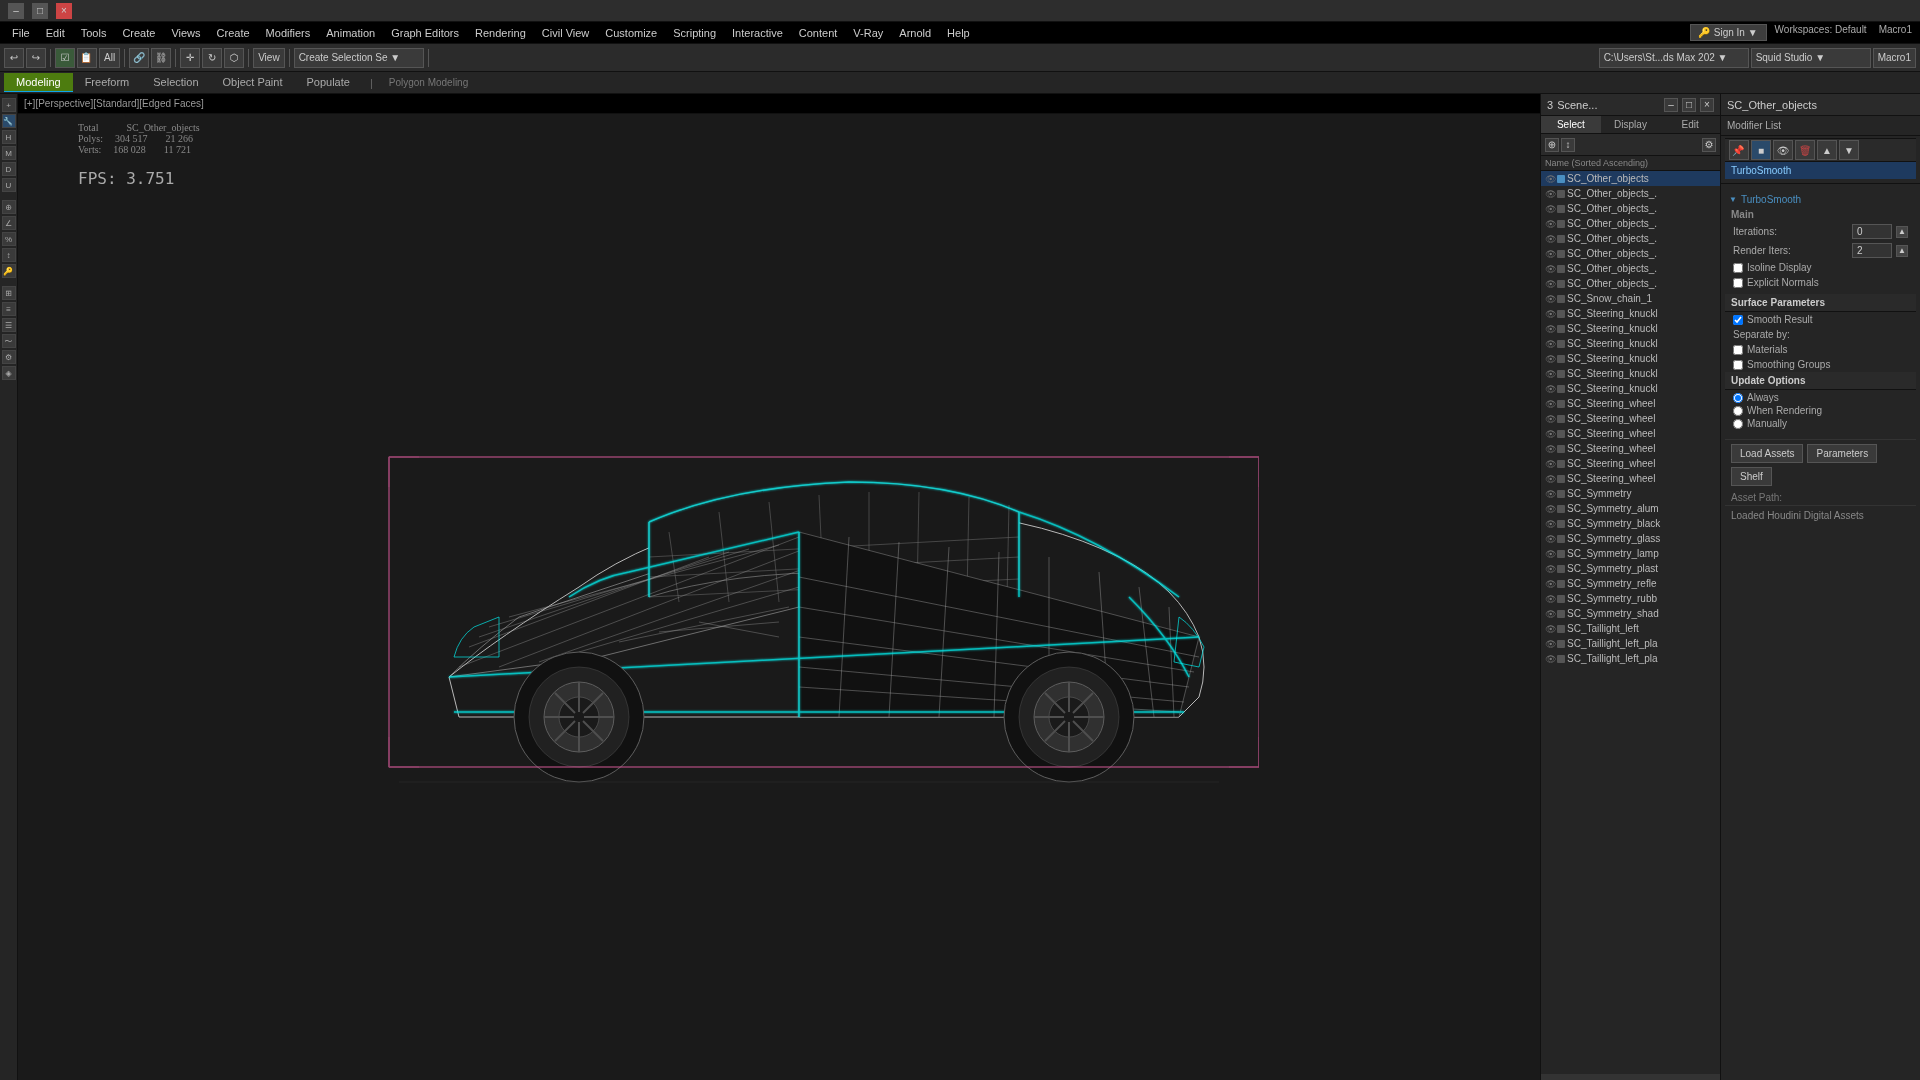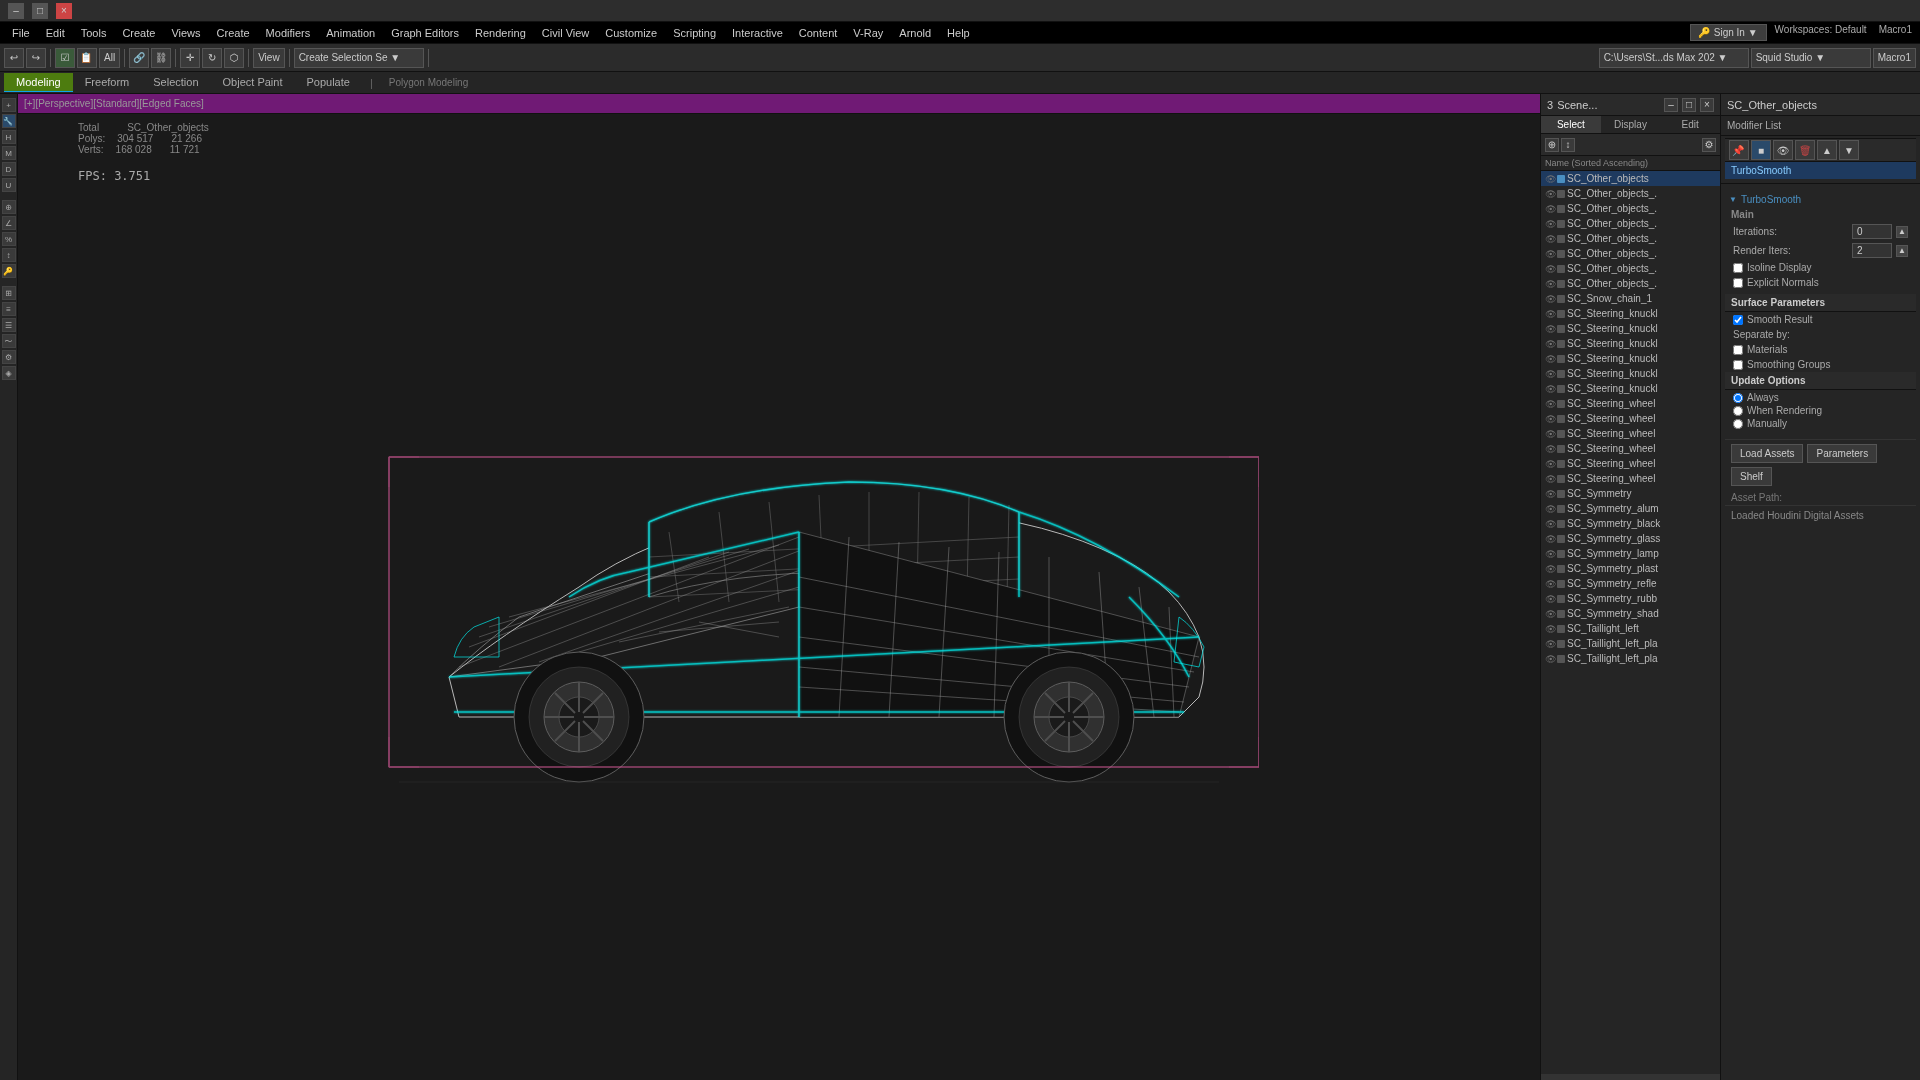--- a/index.html
+++ b/index.html
@@ -31,28 +31,28 @@
 
     
     #main { display: flex; width: 100%; height: calc(1080px - 94px); }
 
     
     #left-toolbar { width: 18px; background: #252525; border-right: 1px solid #111; display: flex; flex-direction: column; align-items: center; padding-top: 4px; gap: 2px; }
     .lt-btn { width: 14px; height: 14px; background: #3a3a3a; border: 1px solid #444; color: #aaa; font-size: 8px; cursor: pointer; display: flex; align-items: center; justify-content: center; }
 
     
     #viewport-area { flex: 1; display: flex; flex-direction: column; }
-    #viewport-header { height: 20px; background: #701a75; display: flex; align-items: center; padding: 0 6px; border-bottom: 1px solid #111; gap: 4px; }
+    #viewport-header { height: 20px; background: #000000; display: flex; align-items: center; padding: 0 6px; border-bottom: 1px solid #111; gap: 4px; }
     #viewport-header span { color: #999; font-size: 10px; }
     #viewport { flex: 1; background: #1a1a1a; position: relative; overflow: hidden; }
     
     
-    .stats-overlay { position: absolute; top: 8px; left: 60px; color: #aaa; font-size: 10px; font-family: Liberation Sans, sans-serif; text-align: right; }
+    .stats-overlay { position: absolute; top: 8px; left: 60px; color: #aaa; font-size: 10px; font-family: Liberation Serif, serif; text-align: right; }
     .stats-overlay .stat-row { display: flex; gap: 8px; }
-    .fps-display { position: absolute; top: 55px; left: 60px; color: #aaa; font-size: 12px; font-family: monospace; }
+    .fps-display { position: absolute; top: 55px; left: 60px; color: #aaa; font-size: 16px; font-family: monospace; }
 
     
     #scene-panel { width: 180px; background: #252525; border-left: 1px solid #111; display: flex; flex-direction: column; }
     #scene-panel-header { height: 22px; background: #2a2a2a; display: flex; align-items: center; padding: 0 6px; border-bottom: 1px solid #111; gap: 4px; }
     #scene-panel-header .sp-title { color: #ccc; font-size: 11px; flex: 1; }
     #scene-panel-tabs { display: flex; border-bottom: 1px solid #111; }
     #scene-panel-tabs .sp-tab { flex: 1; text-align: center; padding: 3px 0; color: #aaa; font-size: 10px; cursor: pointer; }
     #scene-panel-tabs .sp-tab.active { color: #fff; background: #3a3a3a; }
     #scene-panel-toolbar { height: 22px; background: #2a2a2a; display: flex; align-items: center; padding: 0 4px; gap: 2px; border-bottom: 1px solid #111; }
     #scene-list { flex: 1; overflow-y: auto; overflow-x: hidden; }

